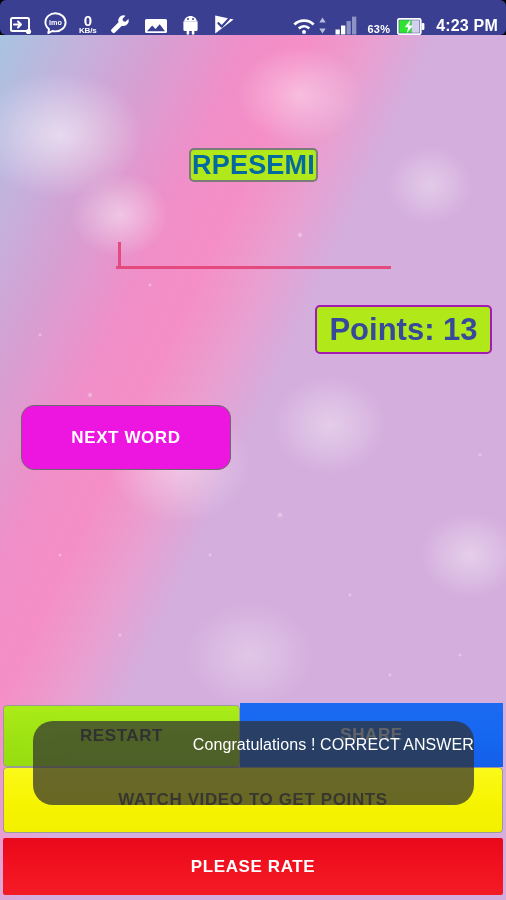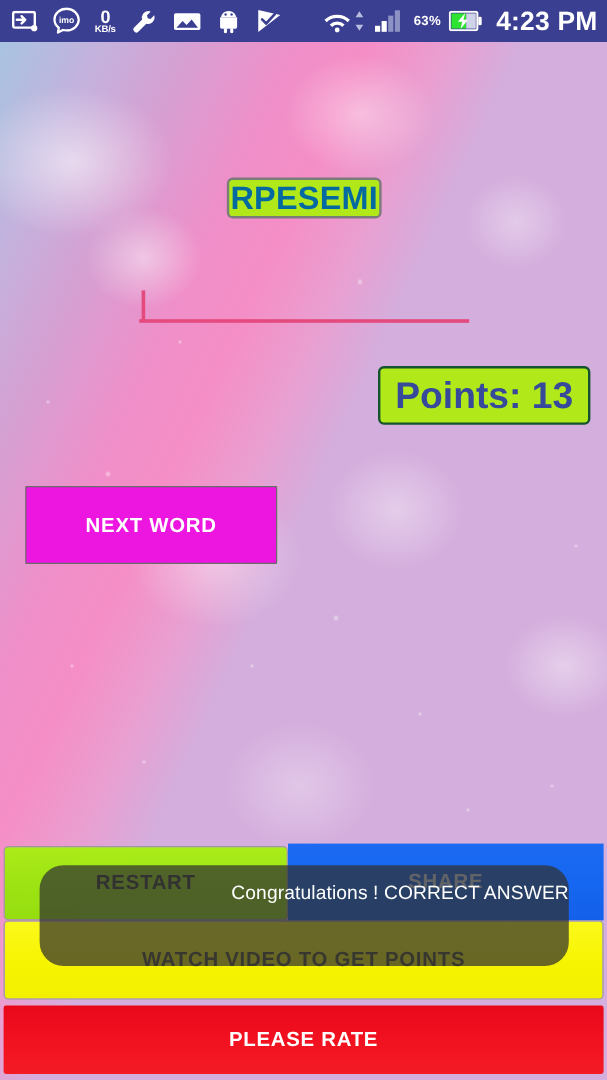--- a/index.html
+++ b/index.html
@@ -13,32 +13,33 @@
     position:relative;
     width:506px; height:900px;
     overflow:hidden;
   }
 
   
   #statusbar {
     position:absolute; left:0; top:0;
     width:506px; height:35px;
     background:#3b3f91;
-    display:flex; align-items:center;
+    display:flex; align-items:flex-end;
     padding:0 8px 0 10px;
     z-index:60;
+    border-radius:6px;
   }
   #statusbar .si { display:flex; align-items:center; justify-content:center; color:#fff; flex:0 0 auto; }
   .gap { flex:1 1 auto; }
   #statusbar svg { display:block; }
   .kbs { display:flex; flex-direction:column; align-items:center; line-height:1; color:#fff; }
   .kbs .n { font-size:15px; font-weight:bold; letter-spacing:-.3px; }
   .kbs .u { font-size:8px; font-weight:bold; letter-spacing:-.2px; margin-top:-1px; }
   .pct { color:#fff; font-size:11px; font-weight:bold; letter-spacing:.2px; }
-  .clock { color:#fff; font-size:22px; font-weight:bold; letter-spacing:.2px; }
+  .clock { color:#fff; font-size:16px; font-weight:bold; letter-spacing:.2px; }
 
   
   #bg {
     position:absolute; left:0; top:35px;
     width:506px; height:865px;
     background:
       radial-gradient(ellipse 120px 90px at 60px 100px, rgba(255,255,255,.55), rgba(255,255,255,0) 70%),
       radial-gradient(ellipse 70px 60px at 120px 180px, rgba(255,255,255,.45), rgba(255,255,255,0) 70%),
       radial-gradient(ellipse 90px 70px at 300px 60px, rgba(255,255,255,.40), rgba(255,255,255,0) 70%),
       radial-gradient(ellipse 60px 55px at 430px 150px, rgba(255,255,255,.35), rgba(255,255,255,0) 72%),
@@ -130,35 +131,35 @@
     display:flex; align-items:center; justify-content:center;
     z-index:10;
     cursor:pointer;
   }
 
   
   #points {
     position:absolute; left:315px; top:305px;
     width:177px; height:49px;
     background:#b0e81a;
-    border:2px solid #14532d;
+    border:2px solid #a21caf;
     border-radius:5px;
     display:flex; align-items:center; justify-content:center;
     color:#36499a;
     font-size:31px; font-weight:bold;
     z-index:10;
   }
 
   
   .mbtn {
     position:absolute; top:405px;
     height:65px;
     background:#ed15e0;
     border:1px solid #6b6b6b;
-    border-radius:1px;
+    border-radius:13px;
     color:#fff;
     font-size:17px; font-weight:bold; letter-spacing:.6px;
     display:flex; align-items:center; justify-content:center;
     z-index:10;
     cursor:pointer;
   }
   #nextWordBtn  { left:21px;  width:210px; }
   #getAnswerBtn { left:281px; width:210px; }
 
   

